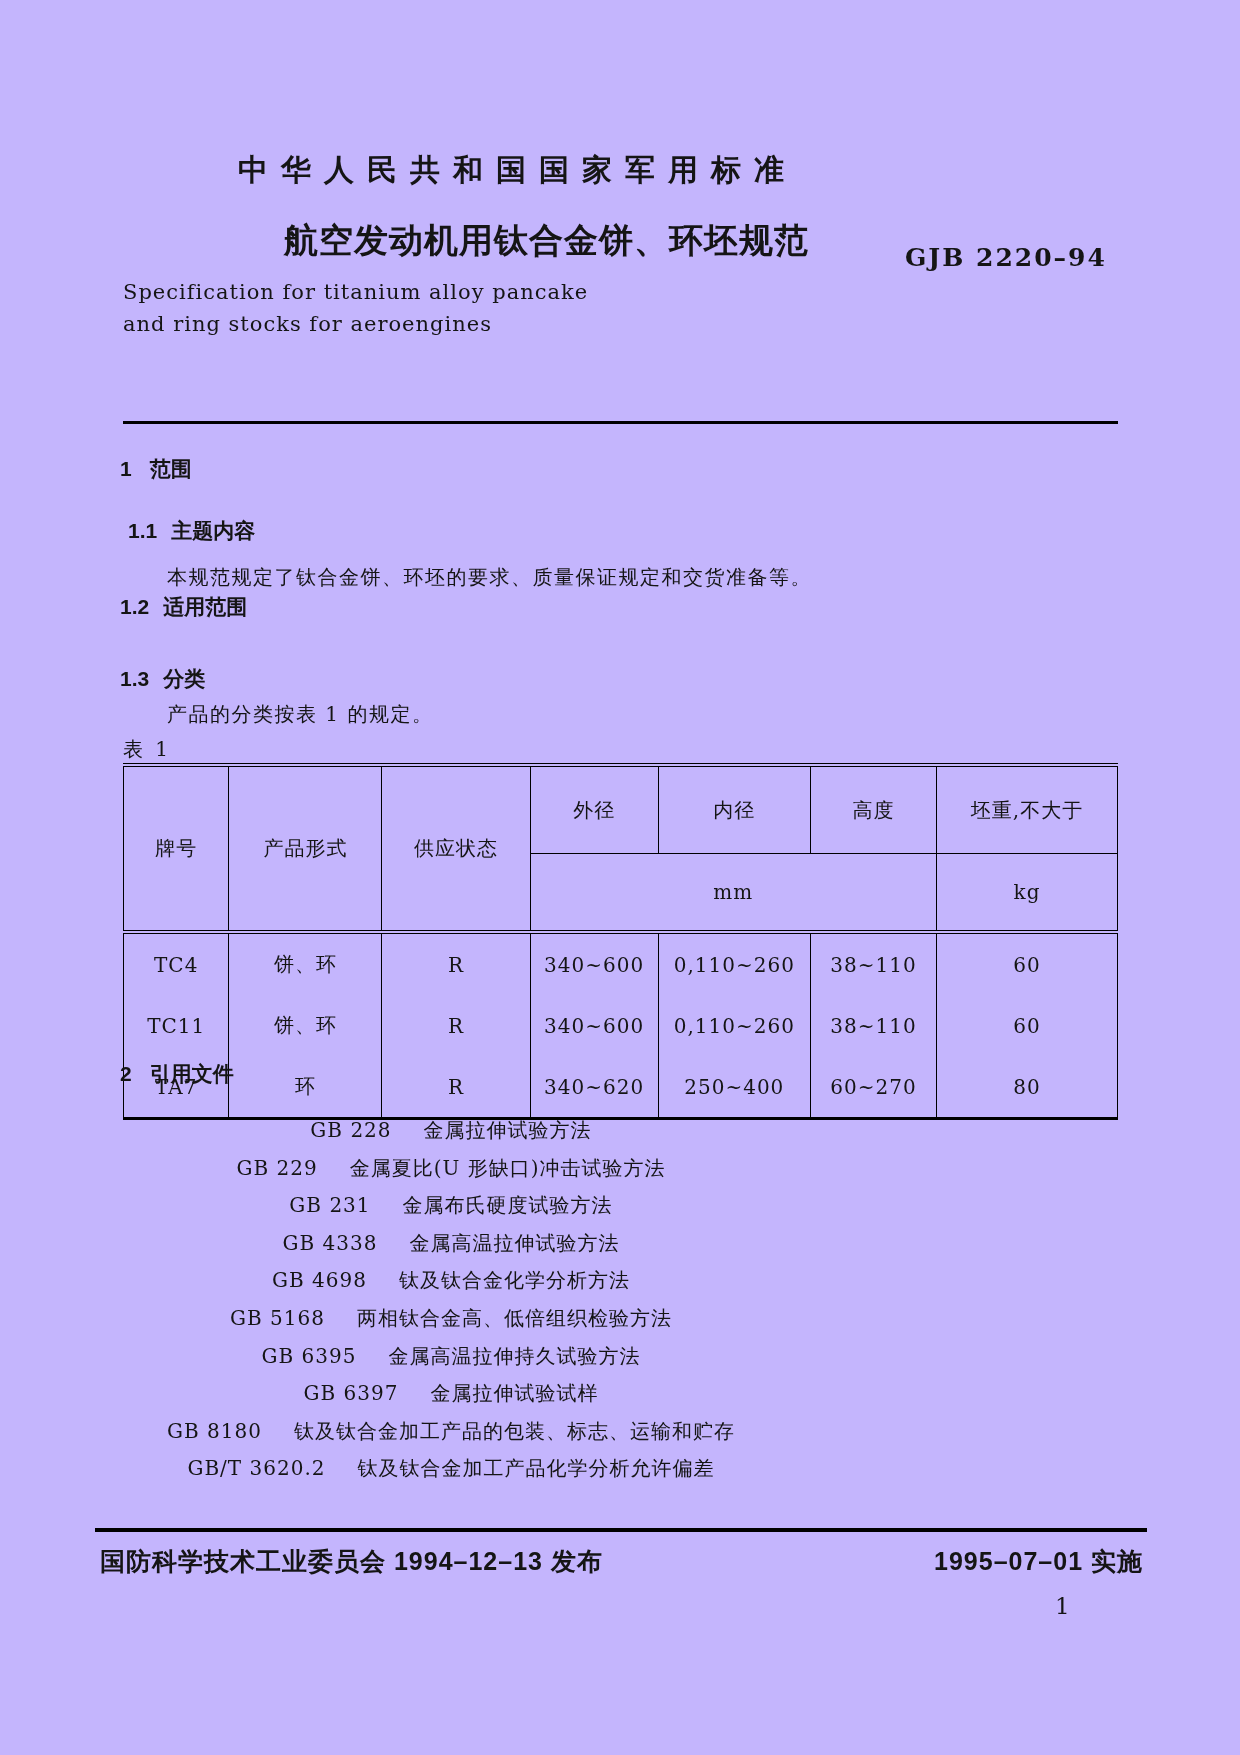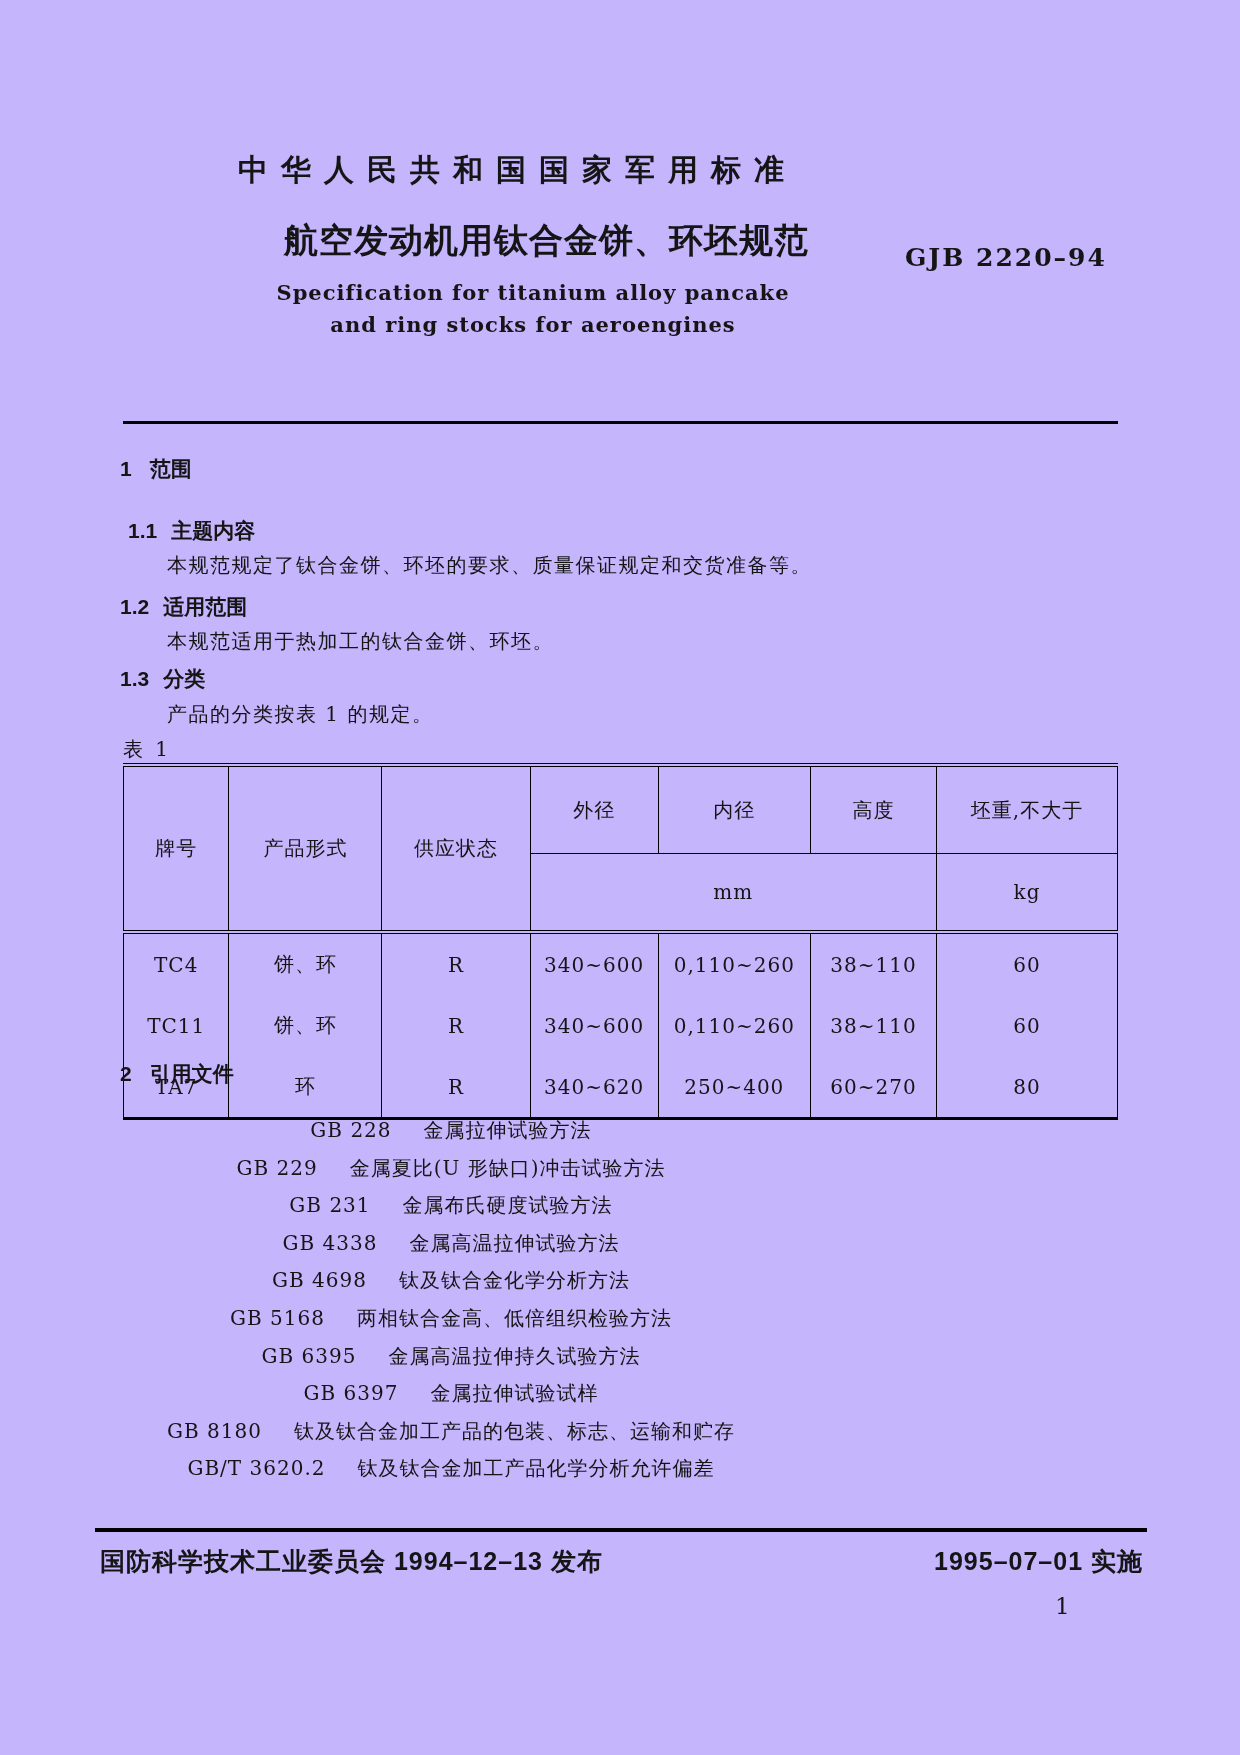--- a/index.html
+++ b/index.html
@@ -21,36 +21,36 @@
   }
   .main-title {
     position: absolute; left: 284px; top: 218px;
     font-size: 34px; letter-spacing: 1px; white-space: nowrap;
   }
   .std-number {
     position: absolute; left: 905px; top: 243px;
     font-size: 25px; font-weight: bold; letter-spacing: 2px; white-space: nowrap;
   }
   .en-title-1, .en-title-2 {
-    position: absolute; left: 123px; width: 820px; text-align: center;
-    font-weight: bold; font-size: 21px; letter-spacing: 1px;
+    position: absolute; left: 123px; width: 820px; 
+    font-weight: normal; font-size: 21px; letter-spacing: 1px;
   }
   .en-title-1 { top: 280px; }
   .en-title-2 { top: 312px; }
 
   .top-rule { position: absolute; left: 123px; top: 421px; width: 995px; height: 3px; background: #000; }
 
   .sec-heading { position: absolute; font-size: 21px; white-space: nowrap; }
   .sec-heading .num { font-family: "Liberation Sans", "DejaVu Sans", sans-serif; font-weight: bold; margin-right: 18px; }
   .sub-heading .num { margin-right: 14px; }
   .body-text { position: absolute; left: 167px; font-size: 20px; letter-spacing: 1.5px; white-space: nowrap; }
 
   .h-1   { left: 120px; top: 455px; }
   .h-1-1 { left: 128px; top: 517px; }
-  .p-1-1 { top: 552px; }
+  .p-1-1 { top: 564px; }
   .h-1-2 { left: 120px; top: 593px; }
   .p-1-2 { top: 628px; }
   .h-1-3 { left: 120px; top: 665px; }
   .p-1-3 { top: 701px; }
 
   .tbl-caption { position: absolute; left: 123px; top: 736px; width: 995px; font-size: 20px; letter-spacing: 3px; }
 
   table.t1 {
     position: absolute; left: 123px; top: 763px; width: 995px;
     border-collapse: collapse; table-layout: fixed;
@@ -102,21 +102,20 @@
   </div>
 
   <div class="sec-heading sub-heading heiti h-1-1">
     <span class="num">1.1</span><span>主题内容</span>
   </div>
   <div class="body-text p-1-1">本规范规定了钛合金饼、环坯的要求、质量保证规定和交货准备等。</div>
 
   <div class="sec-heading sub-heading heiti h-1-2">
     <span class="num">1.2</span><span>适用范围</span>
   </div>
-  <div class="body-text p-1-2">本规范适用于热加工的钛合金饼、环坯。</div>
 
   <div class="sec-heading sub-heading heiti h-1-3">
     <span class="num">1.3</span><span>分类</span>
   </div>
   <div class="body-text p-1-3">产品的分类按表 1 的规定。</div>
 
   <div class="tbl-caption">表 1</div>
 
   <table class="t1">
     <colgroup>

